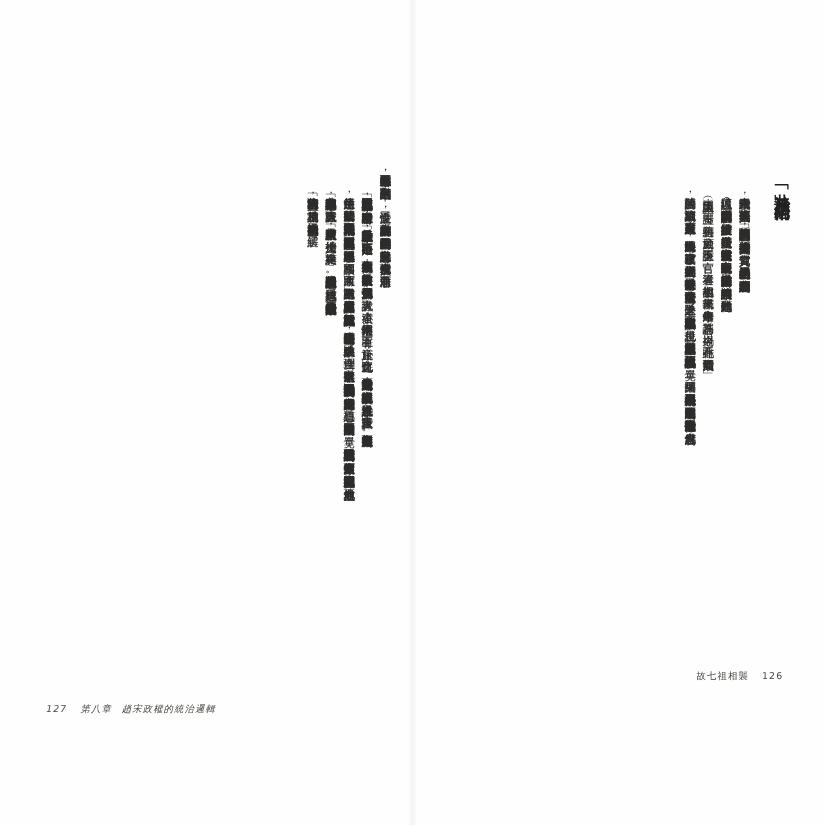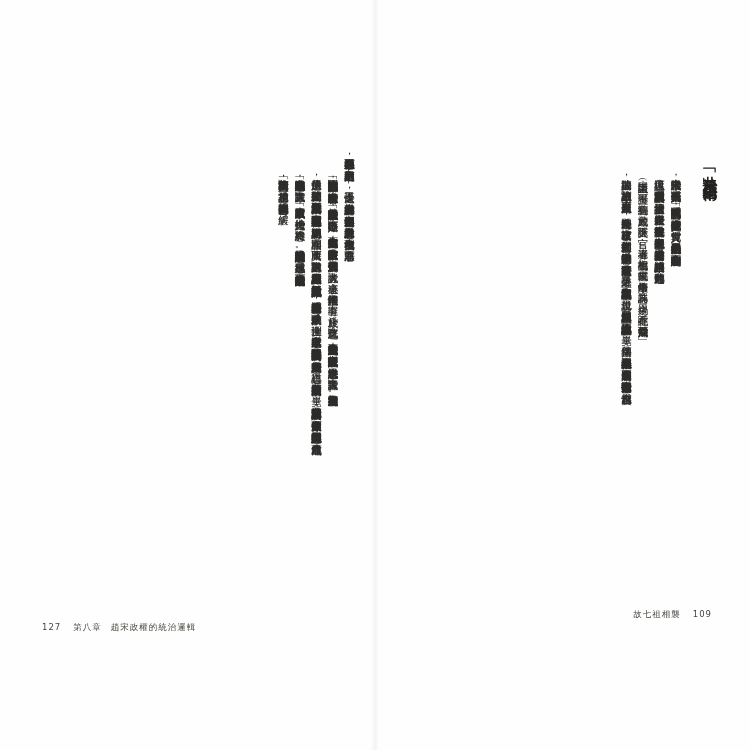--- a/index.html
+++ b/index.html
@@ -48,21 +48,21 @@
     padding-top:24px;            
   }
   .footer{
     position:absolute;
     font-size:8.5px;
     color:#47453f;
     letter-spacing:1px;
     white-space:nowrap;
   }
   .footer-right{ top:609px; right:38px; }
-  .footer-left { top:622px; left:42px;  }
+  .footer-left { top:639px; left:42px;font-style:italic;  }
   .footer .gap-sm{ display:inline-block; width:9px; }
   .footer .gap-md{ display:inline-block; width:12px; }
 </style>
 </head>
 <body>
 
 <div class="spread">
 
   <div class="gutter"></div>
 
@@ -76,20 +76,20 @@
 
   <div class="page-text left-text">
     <p class="para-cont">而不會感激皇權額外的恩德，這對皇權顯然是不利的——沒了性命之憂，士大夫對皇權的批評必會加劇，皇帝的無限權力必會受到壓制，皇帝對批評意見的容忍，也會被視為理所當然，而非君恩浩蕩。</p>
     <p class="para">正因無人知曉太廟裡藏有「不誅大臣與言官」的祖訓，所以宋神宗欲誅殺漕官時⁴，持反對意見的大臣只說「祖宗以來未嘗殺士人，臣等不欲自陛下始」⁵，而無人拿太廟中藏有誓約為依據；呂大防欲向宋哲宗推廣祖宗家法，也只提到「前代多深於用刑，大者誅戮，小者遠竄，惟本朝用法最輕，臣下有罪，止於竄斥，此寬仁之法也」⁶，而未提及這些寬仁之法載於太廟誓約；宋哲宗後來拒絕誅戮黨爭失敗者，也只說「朕遵祖宗遺志，未嘗誅殺大臣」⁷，而無隻字提及太廟裡藏有誓約。</p>
     <p class="para">值得注意的是，誓約被曹勛公開後，宋孝宗於淳熙六年（一一七九）親筆寫下了一段批語，內中明言自己很反感不誅大臣與言官這項傳統，認為「國朝以來過於忠厚，宰相而誤國，大將而敗軍，未嘗誅戮」是不對的，真正的用人之道應該厚賞與嚴誅並行，對消極執行王命的大臣就應該實施誅戮。⁸這份手詔流傳出去之後震動朝野，造成了「中外大駭」的效果。合理推測，宋孝宗之所以做這種事，是因為他不希望「不誅大臣與言官」這一誓約變成公開的制度，變成趙宋官員們的護身符。這種心思，與不願公開誓約的宋太祖是高度一致的。畢竟，只有寬鬆的政治環境並非來自固定公開的制度建設，而須高度依賴皇帝個人操守，皇權與官僚集團間的施恩與受恩關係，才會自然而然地成立。</p>
     <p class="para">北宋人陳公輔說「本朝祖宗恩德之厚，未嘗誅戮大臣」⁹，南宋人黃震說「太祖皇帝以來，始禮待士大夫，終始有恩矣」¹⁰，皆是將寬鬆的政治環境視為趙宋皇帝的特殊之恩。這種感恩戴德，正是宋太祖定下優待士大夫的統治術時所希望達成的效果。</p>
     <p class="para">作為統治術的「不誅大臣與言官」，可說是相當成功，極大改善了統治集團的內部生態，緩解了</p>
   </div>
 
   <div class="footer footer-right">
-    <span>故七祖相襲</span><span class="gap-md"></span><span>109</span>
+    <span>故七祖相襲</span><span class="gap-md"></span><span>126</span>
   </div>
 
   <div class="footer footer-left">
     <span>127</span><span class="gap-md"></span><span>第八章</span><span class="gap-sm"></span><span>趙宋政權的統治邏輯</span>
   </div>
 
 </div>
 
 </body></html>

